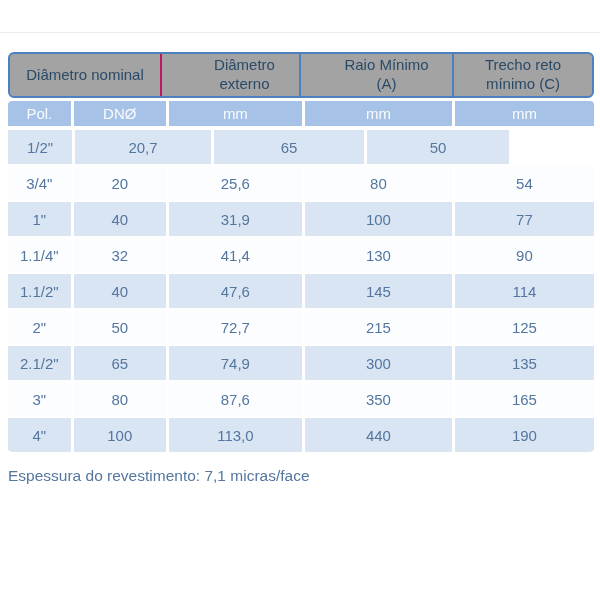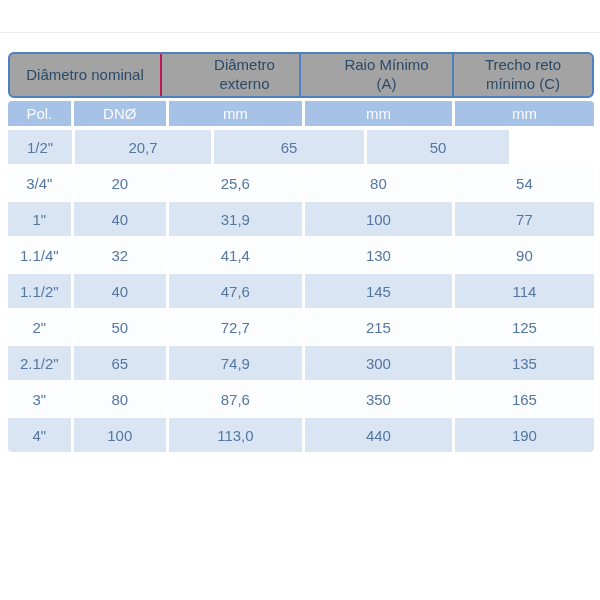--- a/index.html
+++ b/index.html
@@ -167,15 +167,16 @@
         </div>
         <div class="row alt">
           <div class="cell c0">4"</div>
           <div class="cell c1">100</div>
           <div class="cell c2">113,0</div>
           <div class="cell c3">440</div>
           <div class="cell c4">190</div>
         </div>
       </div>
 
+    <div class="footer-note">Espessura do revestimento: 7,1 micras/face</div>
 
   </div>
 </div>
 
 </body></html>

